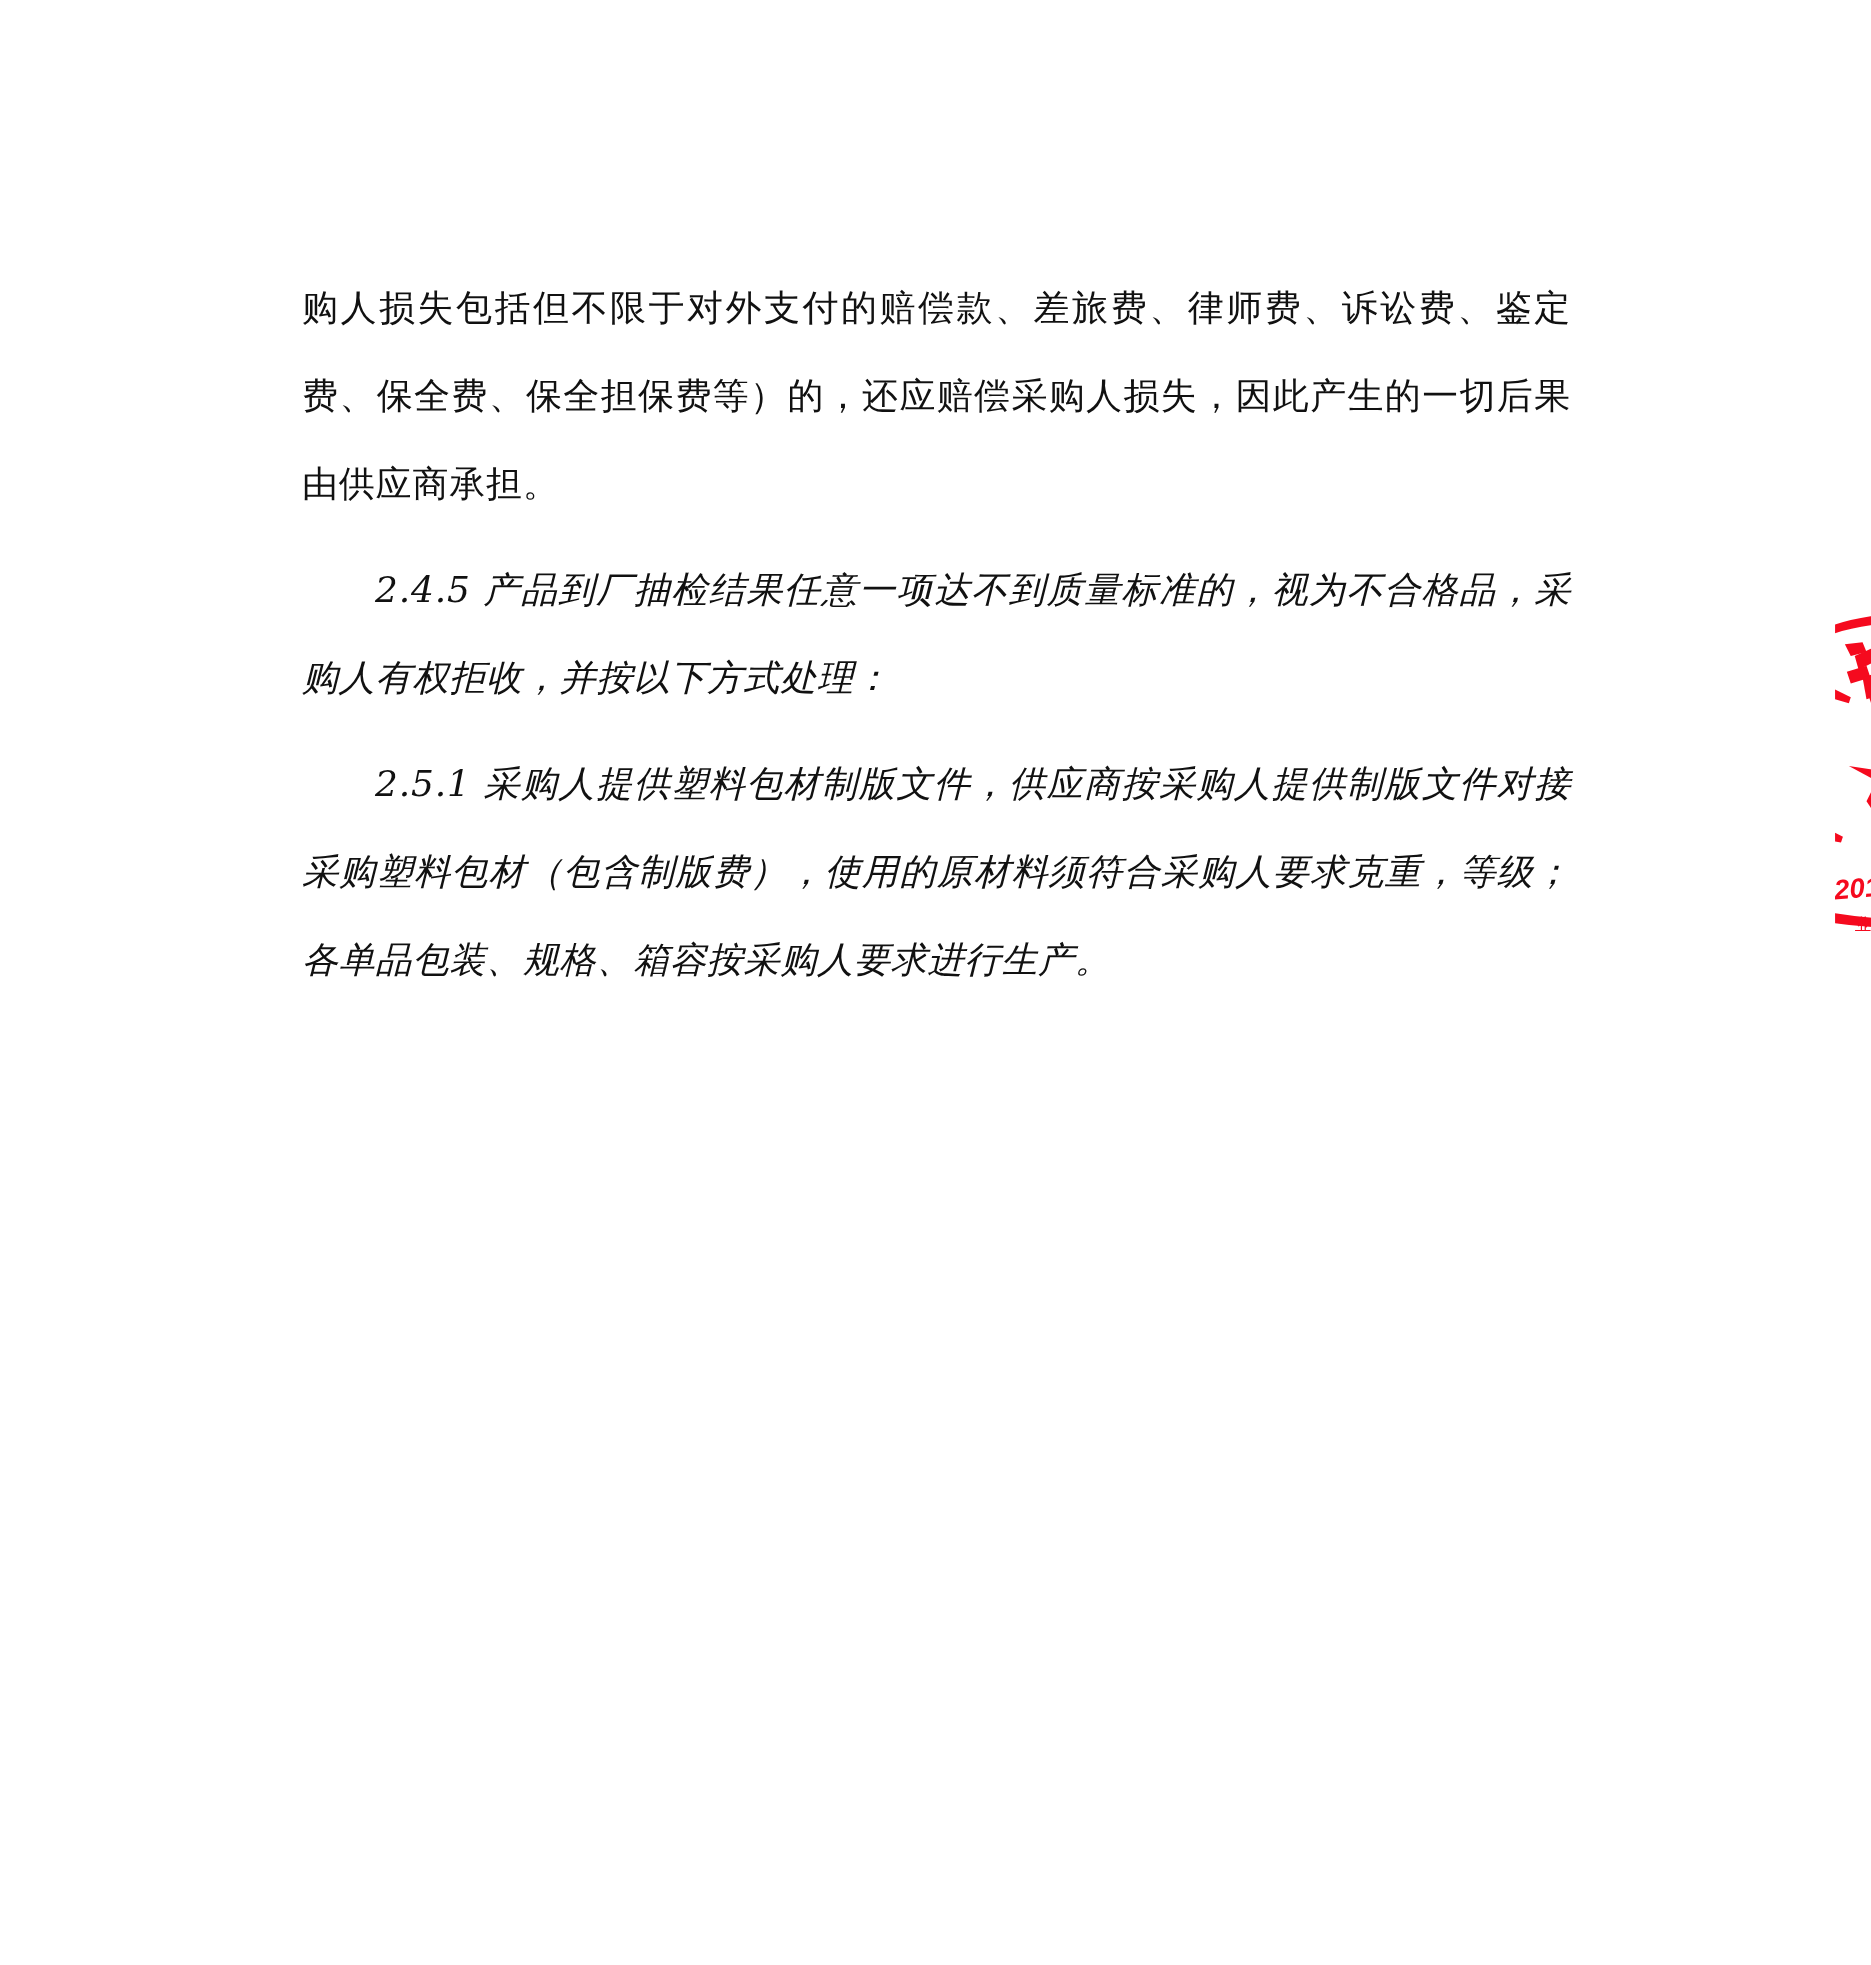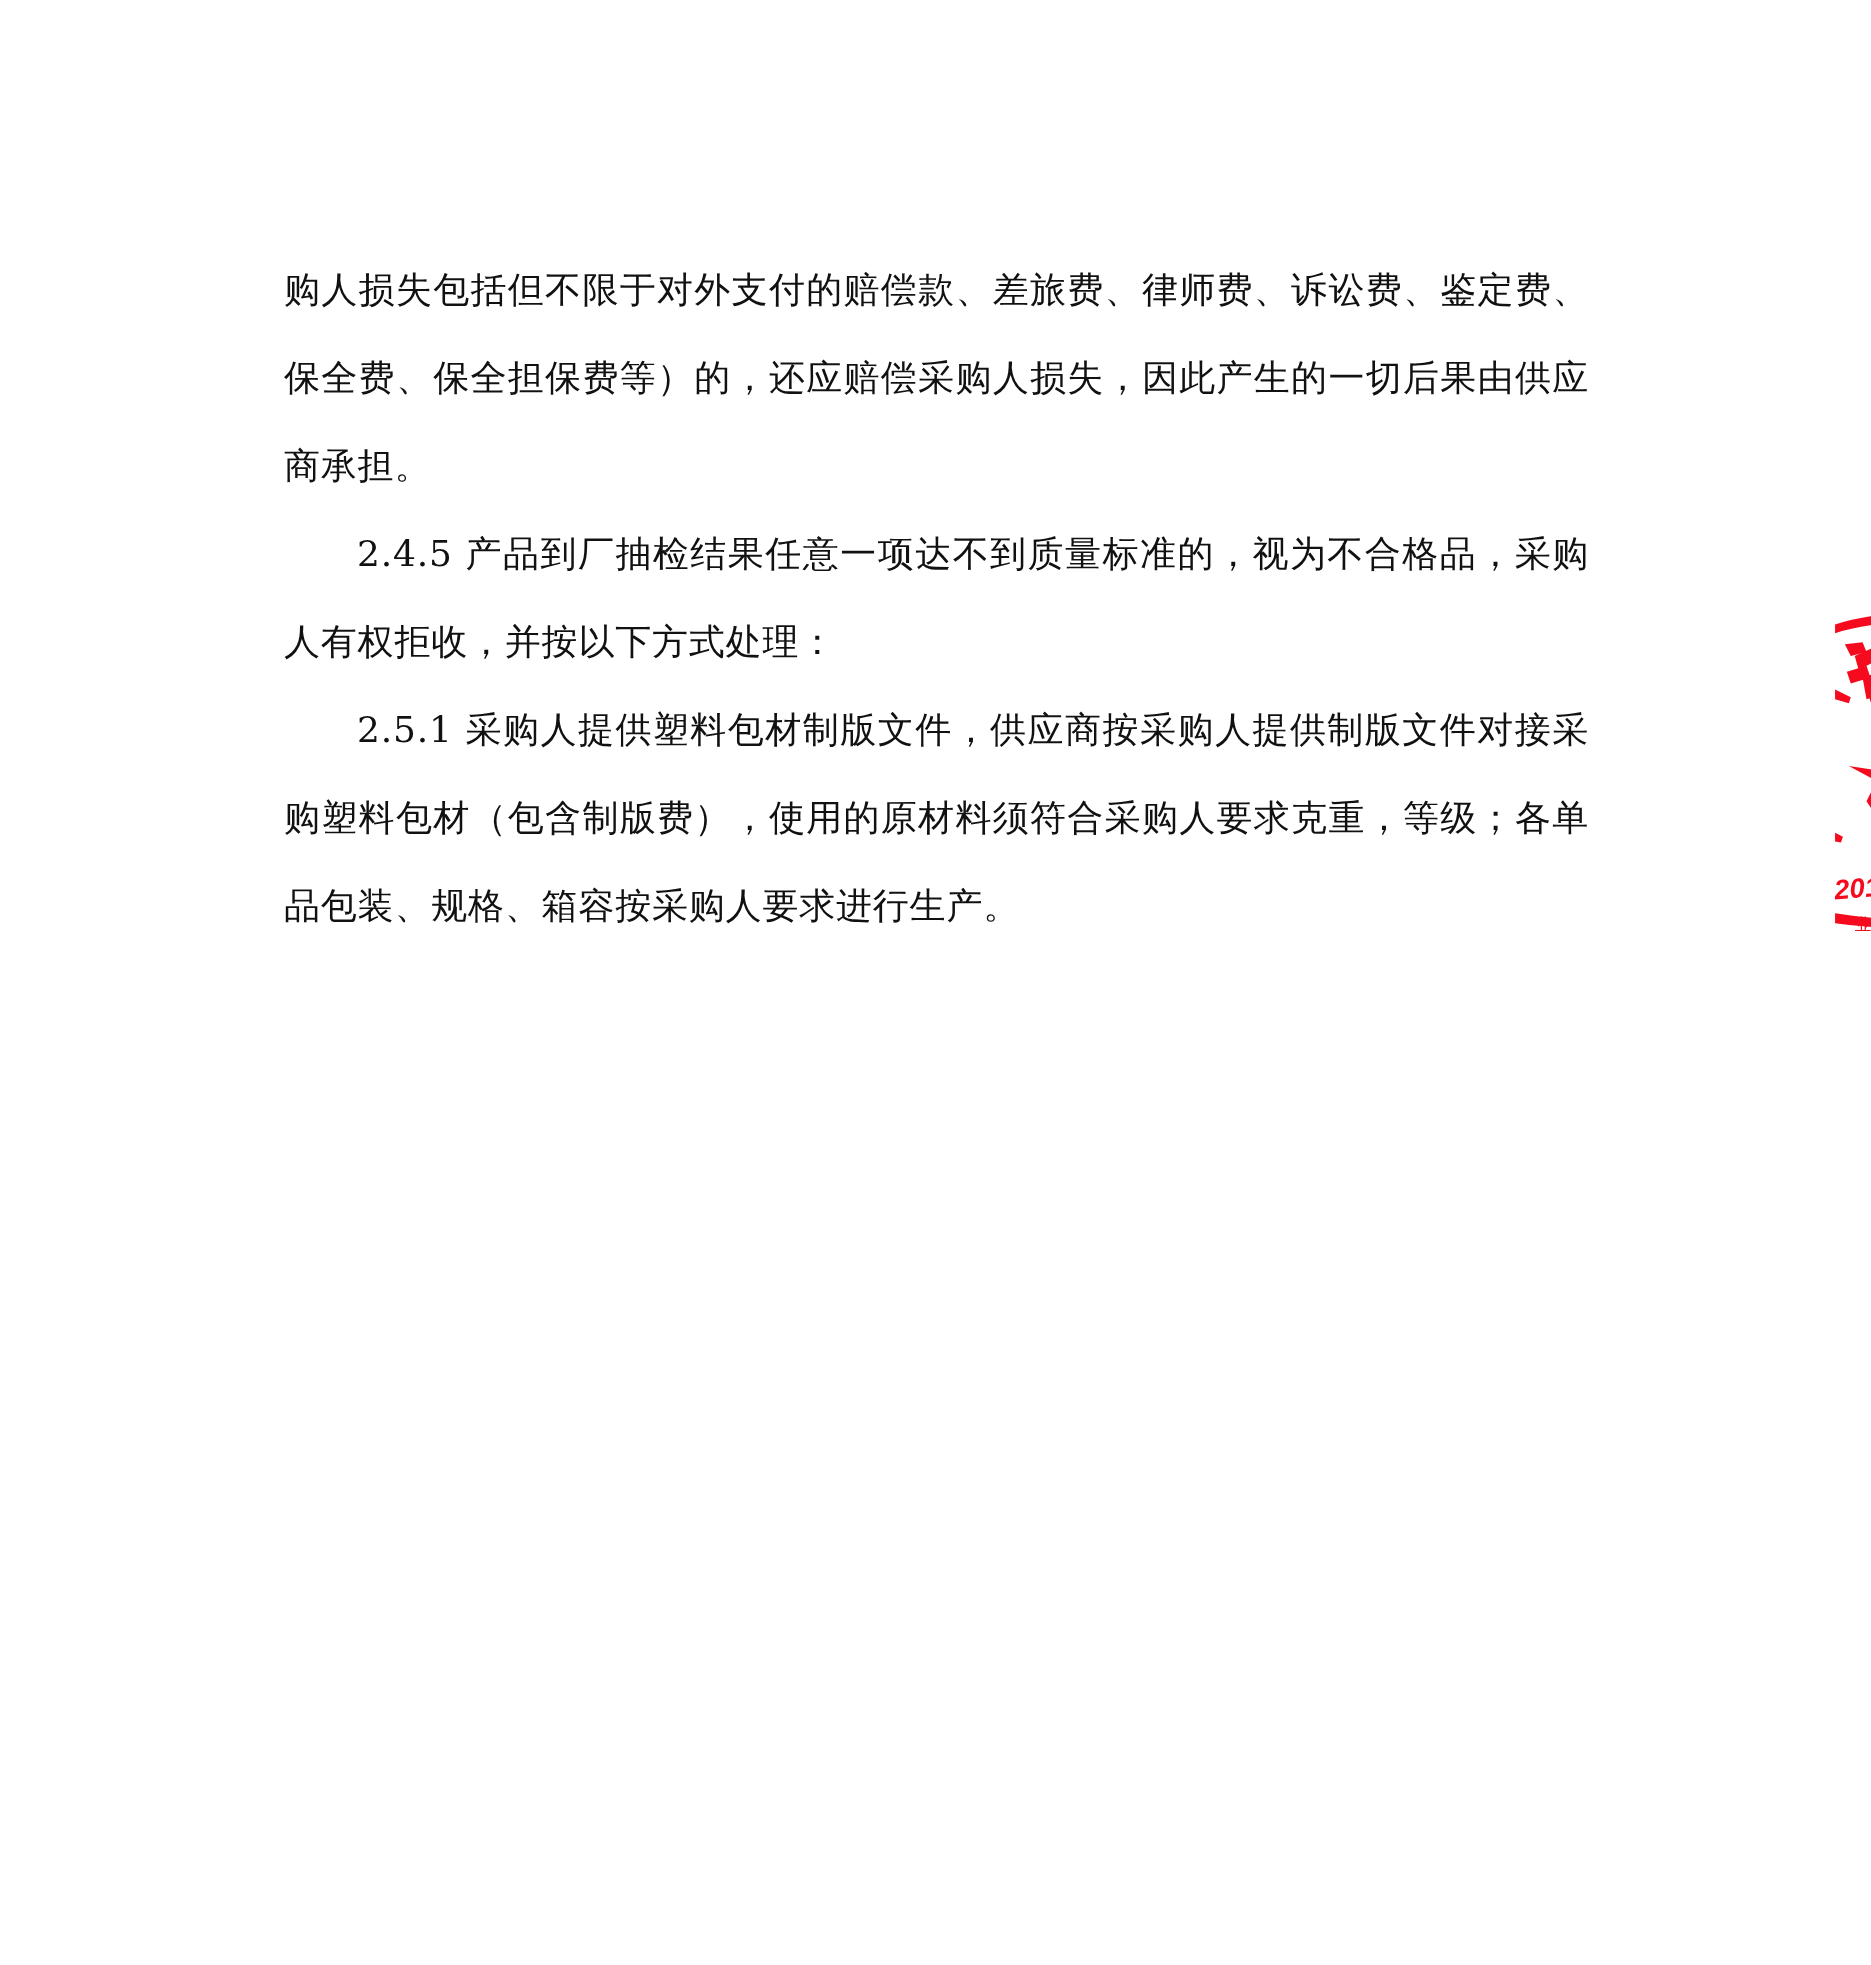--- a/index.html
+++ b/index.html
@@ -9,22 +9,22 @@
     left: 284px;
     top: 246px;
     width: 1305px;
     font-family: "DejaVu Serif", "Liberation Serif", serif;
     font-size: 36px;
     line-height: 88px;
     color: #111111;
     letter-spacing: 0.8px;
     text-align: justify;
   }
-  .para { margin: 0; padding: 0; }
-  .para.indent { text-indent: 73px; }
+  .para { margin: 18px; padding: 0; }
+  .para.indent { text-indent: 73px; font-style: italic; }
   .seal {
     position: absolute;
     left: 1835px;
     top: 601px;
     width: 118px;
     height: 330px;
     pointer-events: none;
   }
 </style>
 </head>

